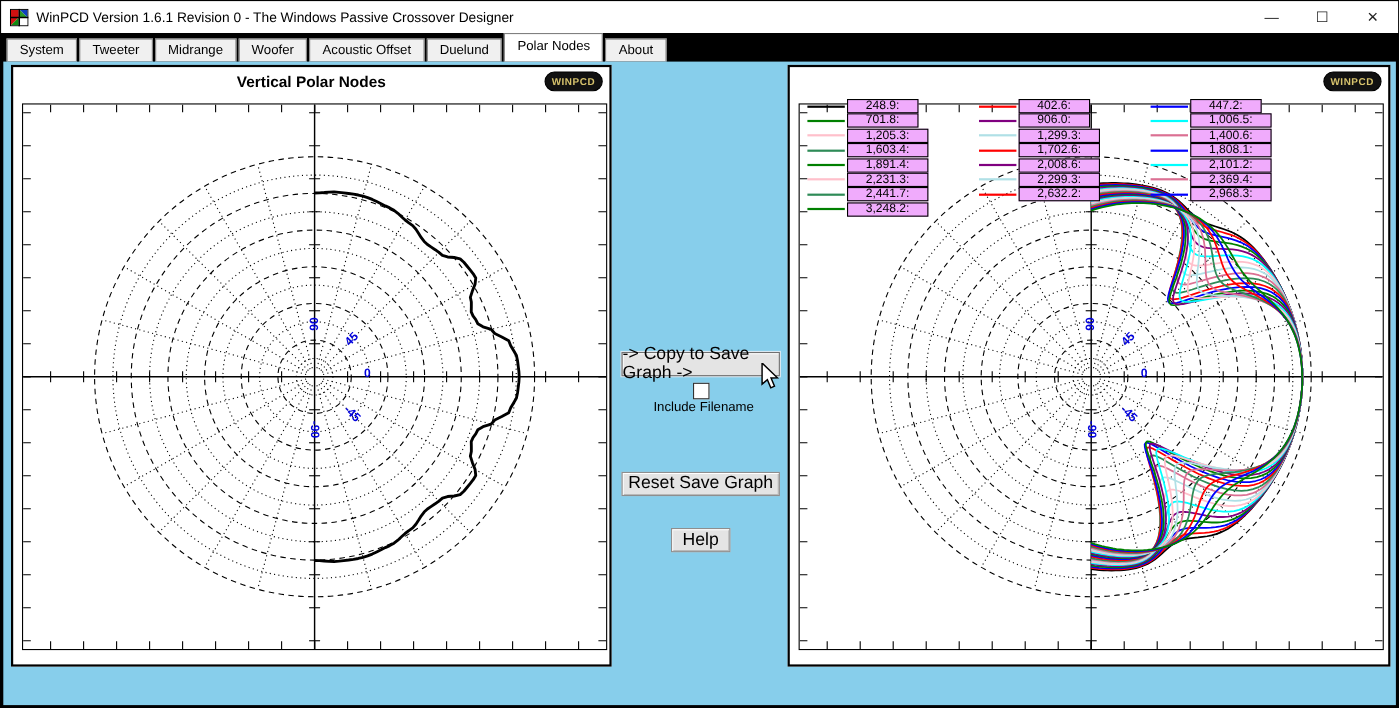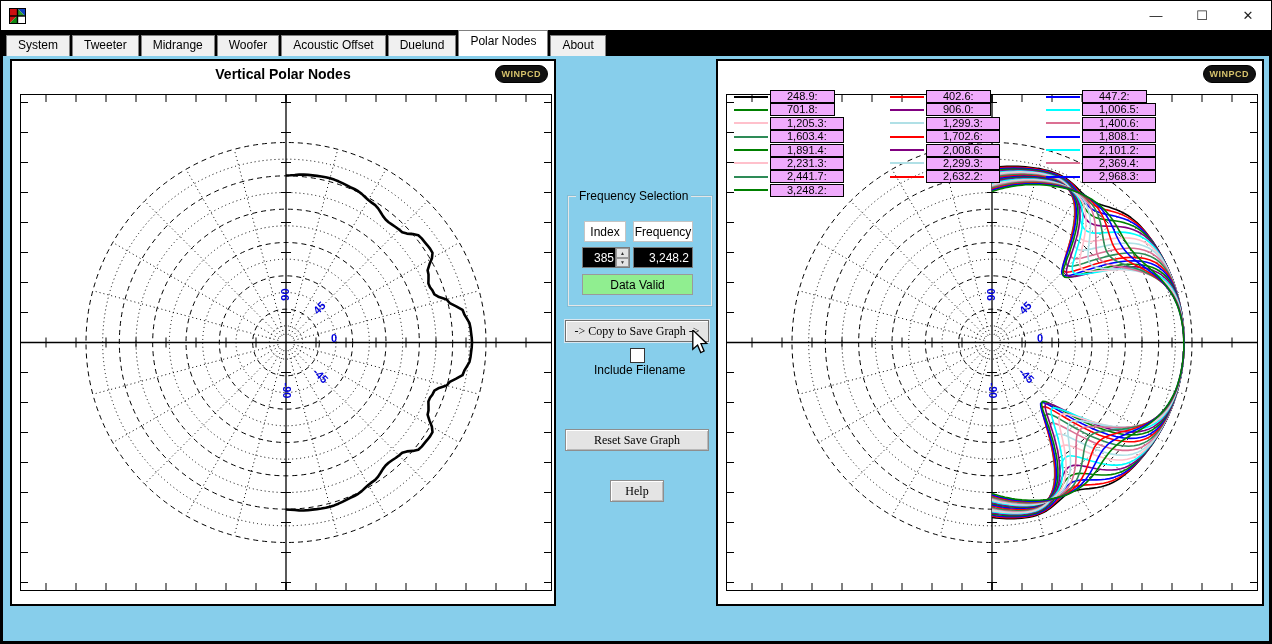--- a/index.html
+++ b/index.html
@@ -48,21 +48,21 @@
   .spin-btns{width:13px;display:flex;flex-direction:column;border-left:1px solid #7a7a7a;}
   .spin-btn{flex:1;background:#E3E3E3;border:1px solid #999;font-size:5px;line-height:4px;
             display:flex;align-items:center;justify-content:center;color:#333;}
   .freq-display{position:absolute;left:64px;top:50px;width:60px;height:21px;background:#000;border:1px solid #7a7a7a;
                 color:#fff;font-size:12px;display:flex;align-items:center;justify-content:flex-end;
                 padding-right:3px;box-sizing:border-box;}
   .status-valid{position:absolute;left:13px;top:77px;width:111px;height:21px;border:1px solid #9a9a9a;
                 font-size:12px;display:flex;align-items:center;justify-content:center;color:#000;box-sizing:border-box;}
   .btn{position:absolute;background:#E4E4E4;border:1px solid #8E8E8E;
        box-shadow:inset 1px 1px 0 #fff,inset -1px -1px 0 #b9b9b9;
-       font-size:12px;color:#000;display:flex;align-items:center;justify-content:center;box-sizing:border-box;font-family:Liberation Serif, serif;}
+       font-size:16px;color:#000;display:flex;align-items:center;justify-content:center;box-sizing:border-box;}
   .btn-copy{left:562px;top:264px;width:144px;height:22px;border:1px solid #707070;
             box-shadow:0 0 0 1px #d9e7f0, inset 1px 1px 0 #fff;}
   .btn-reset{left:562px;top:373px;width:144px;height:22px;}
   .btn-help{left:607px;top:424px;width:54px;height:22px;}
   .chk-row{position:absolute;left:591px;top:292px;display:flex;align-items:center;flex-direction:column;}
   .chk-box{width:13px;height:13px;background:#fff;border:1px solid #333;margin-right:5px;}
   .chk-label{font-size:12px;color:#000;}
   
   .footer-bar{position:absolute;top:556px;width:480px;height:17px;background:#000;color:#fff;
               border:1px solid #c9c9c9;outline:1px solid #6e6e6e;font-size:11.5px;
@@ -78,20 +78,21 @@
   <svg class="app-icon" viewBox="0 0 17 16">
     <rect x="0" y="0" width="17" height="16" fill="#fff"></rect>
     <polygon points="1,1 8,1 8,8 1,15" fill="#d01010"></polygon>
     <polygon points="1,15 8,8 8,15" fill="#108a10"></polygon>
     <polygon points="9,1 16,1 16,8" fill="#1040c0"></polygon>
     <polygon points="9,1 16,8 9,8" fill="#2a9a2a"></polygon>
     <line x1="8.5" y1="0" x2="8.5" y2="16" stroke="#000" stroke-width="1.4"></line>
     <line x1="0" y1="8" x2="17" y2="8" stroke="#000" stroke-width="1.4"></line>
     <rect x="0.5" y="0.5" width="16" height="15" fill="none" stroke="#000"></rect>
   </svg>
+  <span class="title-text">WinPCD Version 1.6.1 Revision 0 - The Windows Passive Crossover Designer</span>
   <div class="win-controls">
     <div class="win-btn">—</div>
     <div class="win-btn">☐</div>
     <div class="win-btn">✕</div>
   </div>
 </div>
 
 <div class="tabstrip" id="tabstrip">
     <div class="tab">System</div>
     <div class="tab">Tweeter</div>
@@ -518,34 +519,20 @@
           <span class="lg-line" style="background: rgb(0, 0, 255);"></span>
           <span class="lg-box">2,968.3:</span>
         </div>
         <div class="lg-item">
           <span class="lg-line" style="background: rgb(0, 128, 0);"></span>
           <span class="lg-box">3,248.2:</span>
         </div>
       </div>
   </div>
 
-  <div class="groupbox">
-    <span class="group-label">Frequency Selection</span>
-    <div class="field-label lbl-index">Index</div>
-    <div class="field-label lbl-freq">Frequency</div>
-    <div class="spinbox">
-      <div class="spin-val">385</div>
-      <div class="spin-btns">
-        <div class="spin-btn">▲</div>
-        <div class="spin-btn">▼</div>
-      </div>
-    </div>
-    <div class="freq-display">3,248.2</div>
-    <div class="status-valid" id="status-valid" style="background: rgb(144, 238, 144);">Data Valid</div>
-  </div>
 
   <div class="btn btn-copy">-&gt; Copy to Save Graph -&gt;</div>
 
   <div class="chk-row">
     <div class="chk-box"></div>
     <span class="chk-label">Include Filename</span>
   </div>
 
   <div class="btn btn-reset">Reset Save Graph</div>
   <div class="btn btn-help">Help</div>

